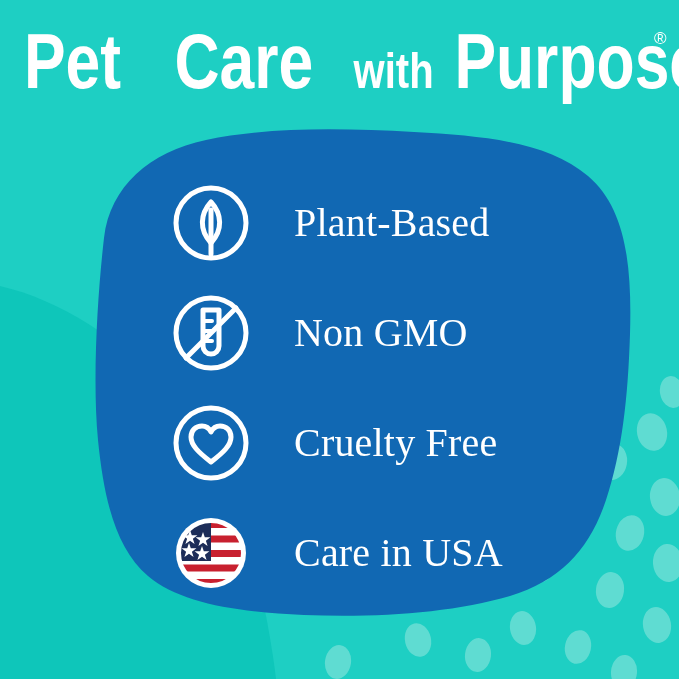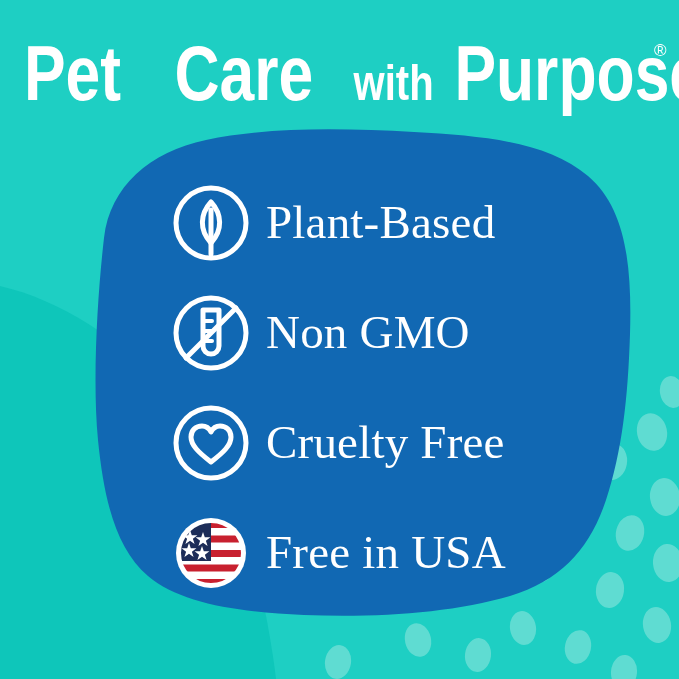--- a/index.html
+++ b/index.html
@@ -25,21 +25,21 @@
     position: absolute;
     inset: 0;
     width: 679px;
     height: 679px;
   }
 
   
   .headline {
     position: absolute;
     left: 0;
-    top: 28px;
+    top: 16px;
     width: 596px;
     height: 92px;
     text-align: right;
     pointer-events: none;
   }
   .headline svg {
     display: block;
     width: 679px;
     height: 92px;
   }
@@ -68,24 +68,24 @@
     justify-content: center;
   }
   .feature-icon svg {
     display: block;
     width: 86px;
     height: 86px;
   }
 
   .feature-label {
     flex: 1 1 auto;
-    margin-left: 12px;
+    margin-left: 40px;
     color: #ffffff;
     font-family: "Liberation Serif", "DejaVu Serif", serif;
-    font-size: 47px;
+    font-size: 40px;
     line-height: 1.05;
     letter-spacing: 0.2px;
     white-space: nowrap;
   }
 </style>
 </head>
 <body>
 
 <div id="poster">
 
@@ -213,17 +213,17 @@
             <rect x="11" y="11" width="32" height="40" fill="#1d2d58"></rect>
 
             <path fill="#ffffff" d="M22,20 l1.8,5.3 5.6,0 -4.5,3.4 1.7,5.4 -4.6,-3.3 -4.6,3.3 1.7,-5.4 -4.5,-3.4 5.6,0 Z"></path>
             <path fill="#ffffff" d="M35,22 l1.8,5.3 5.6,0 -4.5,3.4 1.7,5.4 -4.6,-3.3 -4.6,3.3 1.7,-5.4 -4.5,-3.4 5.6,0 Z"></path>
             <path fill="#ffffff" d="M21,33 l1.8,5.3 5.6,0 -4.5,3.4 1.7,5.4 -4.6,-3.3 -4.6,3.3 1.7,-5.4 -4.5,-3.4 5.6,0 Z"></path>
             <path fill="#ffffff" d="M34,36 l1.8,5.3 5.6,0 -4.5,3.4 1.7,5.4 -4.6,-3.3 -4.6,3.3 1.7,-5.4 -4.5,-3.4 5.6,0 Z"></path>
           </g>
           <circle cx="43" cy="43" r="32" fill="none" stroke="#ffffff" stroke-width="4"></circle>
         </svg>
       </span>
-      <span class="feature-label">Free in USA</span>
+      <span class="feature-label">Care in USA</span>
     </div>
 
   </div>
 </div>
 
 </body></html>

